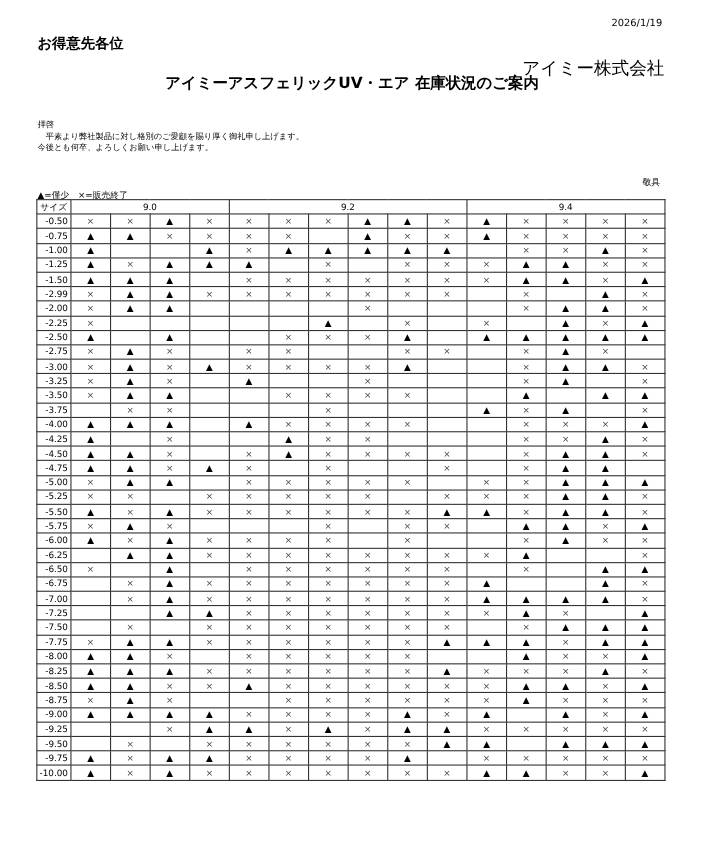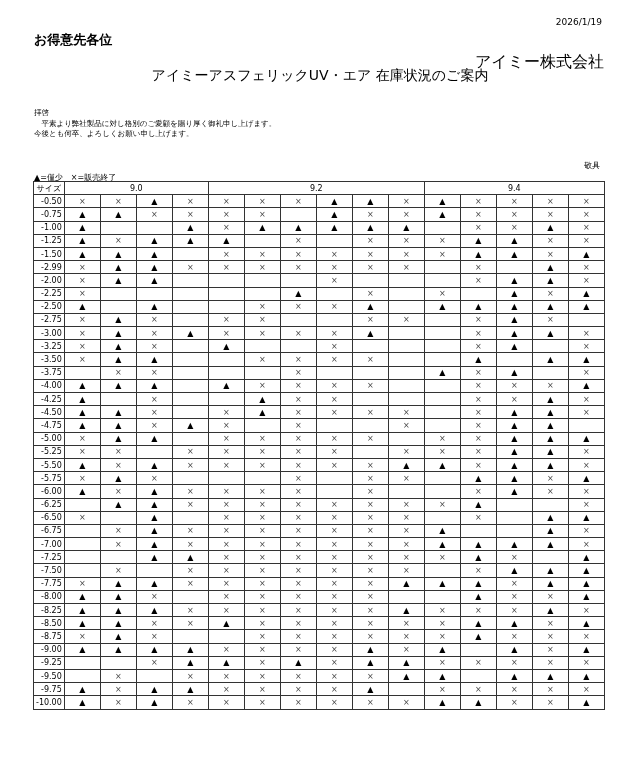--- a/index.html
+++ b/index.html
@@ -1,20 +1,20 @@
 <!DOCTYPE html>
 <html><head>
 <meta charset="utf-8">
 <style>
   html,body{margin:0;padding:0;background:#fff;}
   body{width:640px;height:780px;position:relative;font-family:"DejaVu Sans","Liberation Sans",sans-serif;color:#000;overflow:hidden;}
   .date{position:absolute;right:38px;top:17px;font-size:9px;}
   .recipient{position:absolute;left:34px;top:31px;font-size:13px;font-weight:bold;}
   .company{position:absolute;right:36px;top:40px;font-size:16px;margin-top:12px;}
-  .title{position:absolute;left:0;width:640px;top:67px;text-align:center;font-size:14px;font-weight:normal;}
+  .title{position:absolute;left:0;width:640px;top:67px;text-align:center;font-size:14px;font-weight:bold;}
   .greeting{position:absolute;left:34px;top:108px;font-size:7.5px;line-height:10.5px;}
   .greeting div{white-space:pre;}
   .closing{position:absolute;right:40px;top:160px;font-size:8px;}
   .legend{position:absolute;left:34px;top:172px;font-size:8px;}
   table.stock{position:absolute;left:33px;top:181px;border-collapse:collapse;font-size:8px;}
   table.stock td{border:1px solid #333;height:12.2px;padding:0 3px;text-align:center;line-height:11px;}
   table.stock td.lbl{text-align:right;width:25px;padding:0 2px;}
   table.stock td.hcol{text-align:right;width:29px;}
   table.stock td.cell{width:29px;}
   table.stock tr.sizes td{text-align:center;}

